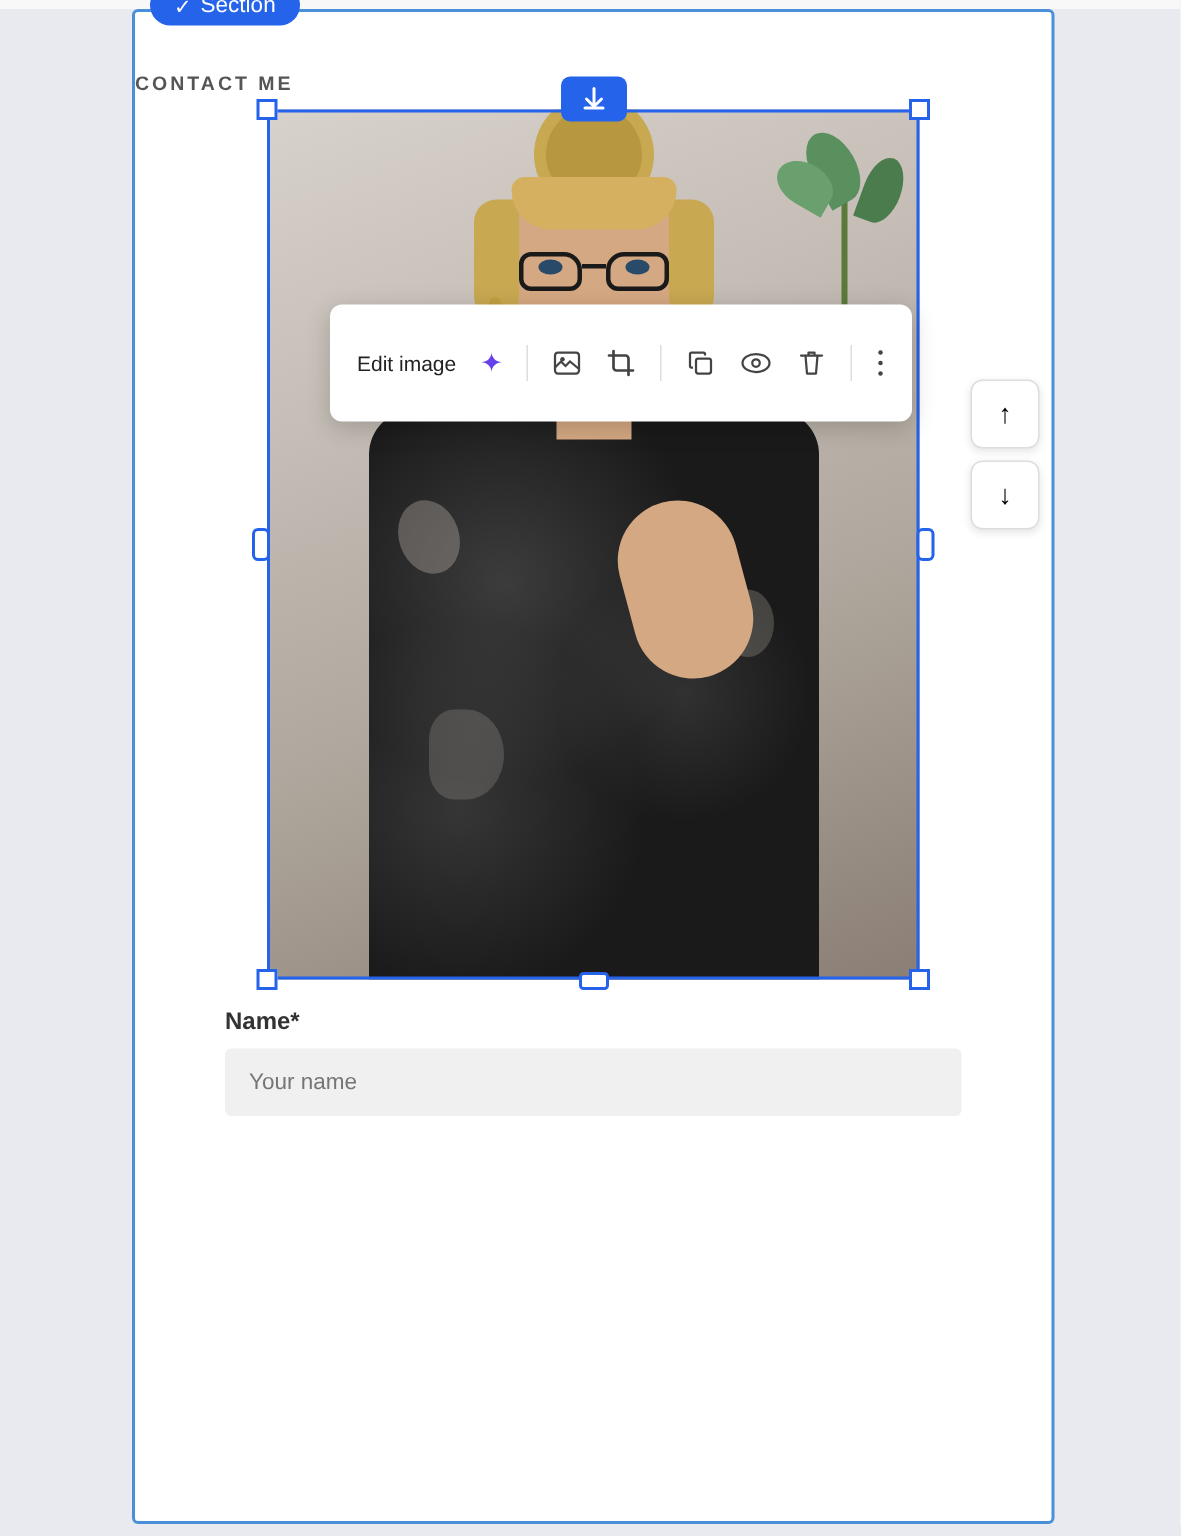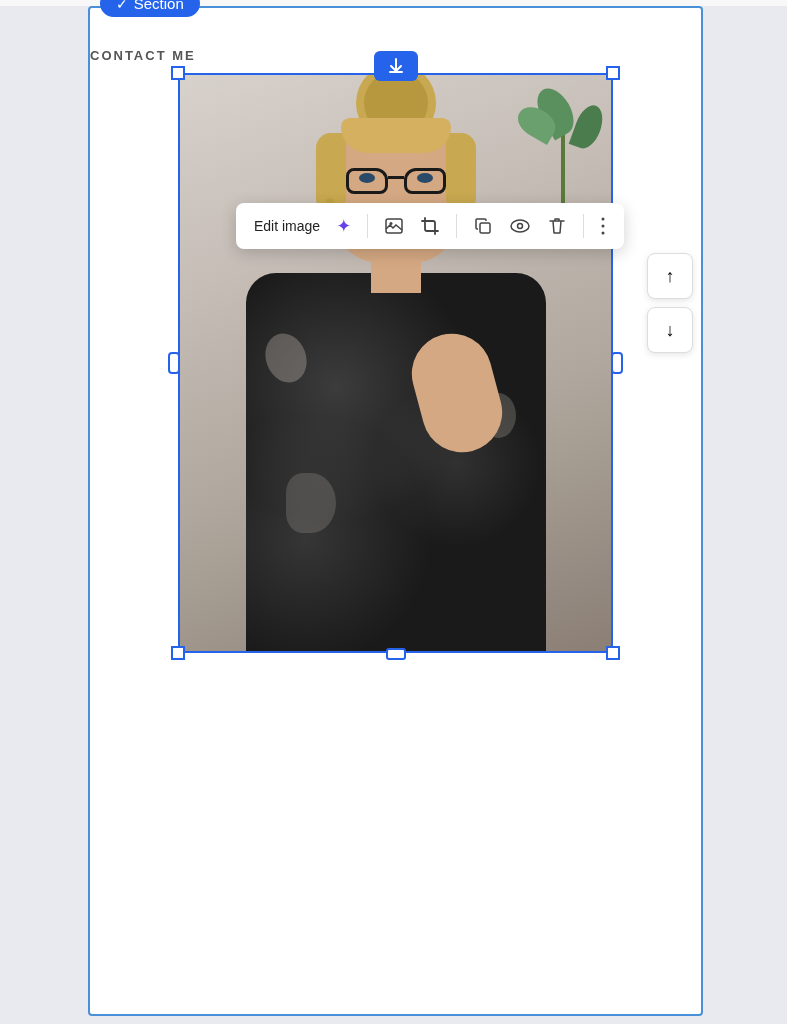--- a/index.html
+++ b/index.html
@@ -73,27 +73,27 @@
       height: 50px;
       overflow: hidden;
       padding-left: 20px;
       padding-right: 20px;
     }
 
     
     .toolbar {
       position: absolute;
       top: 195px;
-      left: 146px;
+      left: 130px;
       background: white;
       border-radius: 8px;
       box-shadow: 0 4px 16px rgba(0,0,0,0.18);
       display: flex;
       align-items: center;
-      padding: 8px 12px;
+      padding: 24px 12px;
       gap: 4px;
       z-index: 20;
       white-space: nowrap;
     }
     .toolbar-edit-btn {
       background: none;
       border: none;
       font-size: 14px;
       color: #222;
       padding: 4px 6px;
@@ -626,14 +626,18 @@
       <button class="nav-arrow-btn">
         <span>↑</span>
       </button>
       <button class="nav-arrow-btn">
         <span>↓</span>
       </button>
     </div>
 
   </div>
 
+  <div class="form-area">
+    <div class="form-label">Name*</div>
+    <input class="form-input" type="text" placeholder="Your name" style="">
+  </div>
 
 </div>
 
 </body></html>

